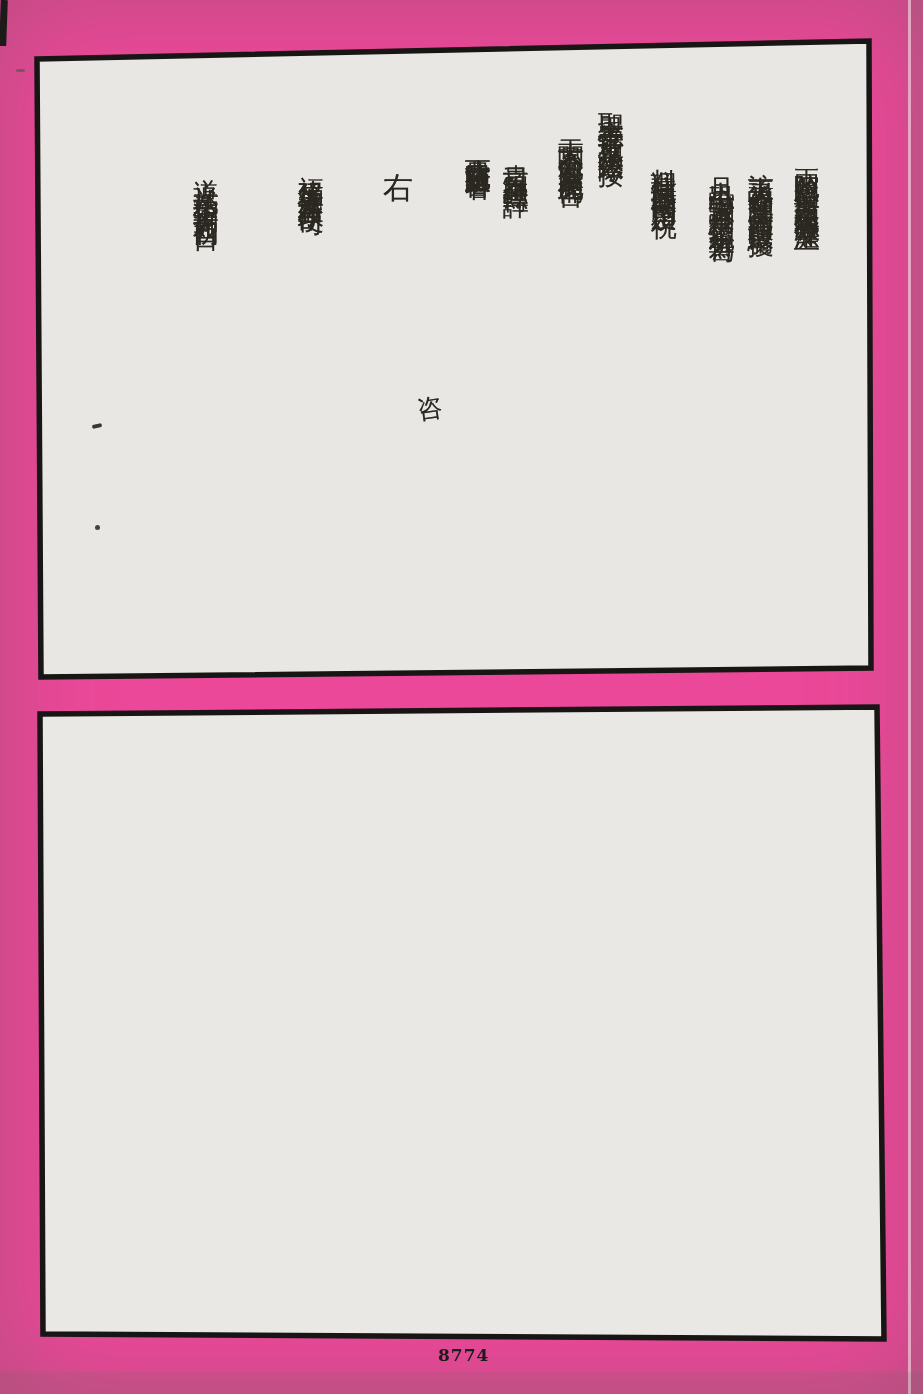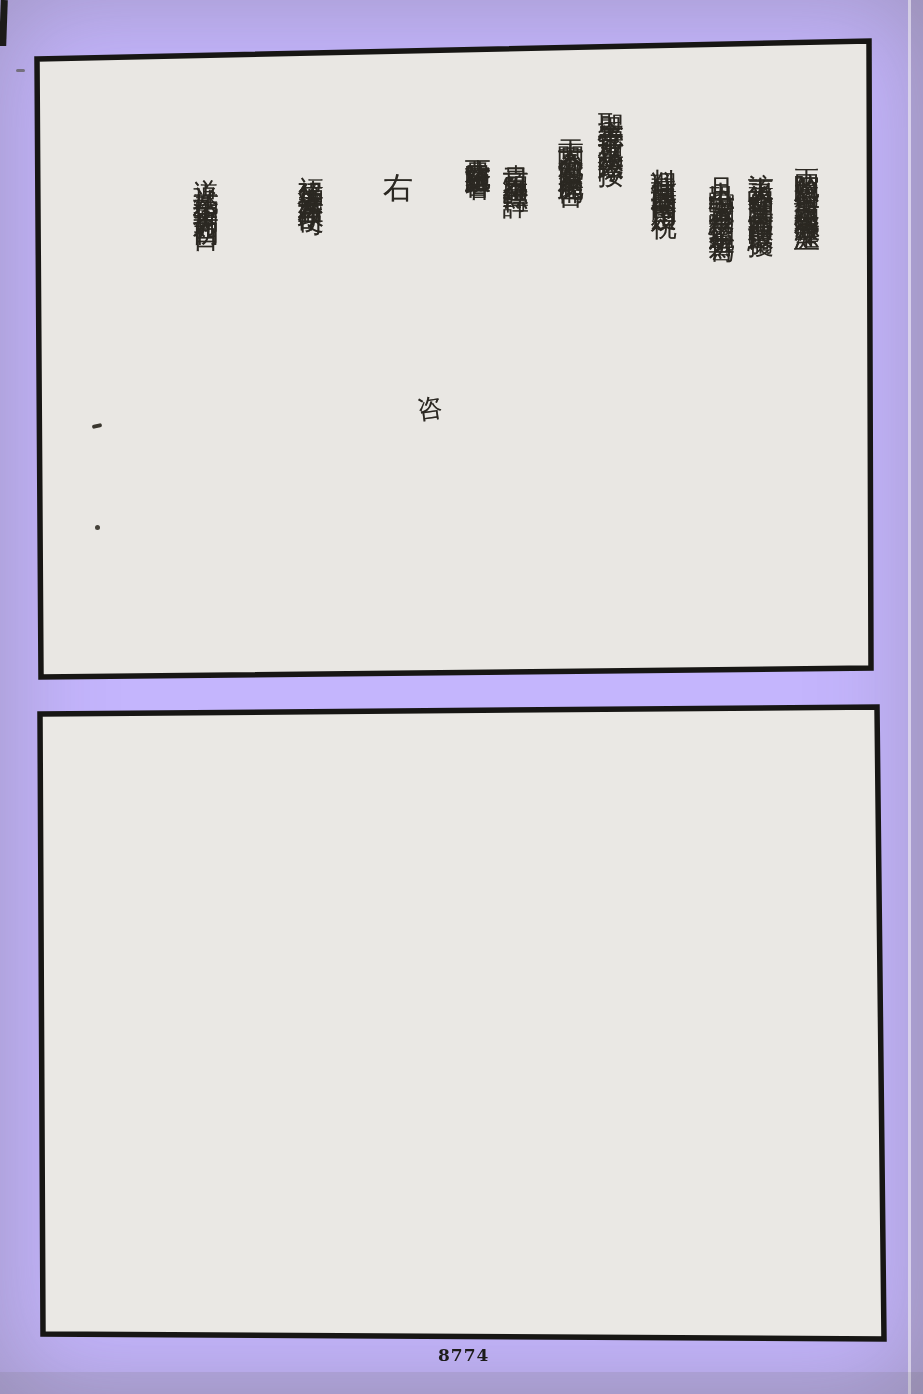--- a/index.html
+++ b/index.html
@@ -1,19 +1,19 @@
 <!DOCTYPE html>
 <html><head>
 <meta charset="utf-8">
 <style>
   html,body{margin:0;padding:0;background:#b9b7b3;}
   .page{
     position:relative;
     width:923px;height:1394px;
-    background:#c4b5fd;
+    background:#ec4899;
     overflow:hidden;
     font-family:"DejaVu Sans","Liberation Sans",sans-serif;
     box-shadow:inset 0 0 110px rgba(88,86,80,.35);
   }
   .frames{position:absolute;left:0;top:0;z-index:1;}
   .manuscript{position:absolute;left:0;top:0;width:923px;height:1394px;z-index:2;}
   .col{
     position:absolute;
     writing-mode:vertical-rl;
     text-orientation:upright;

